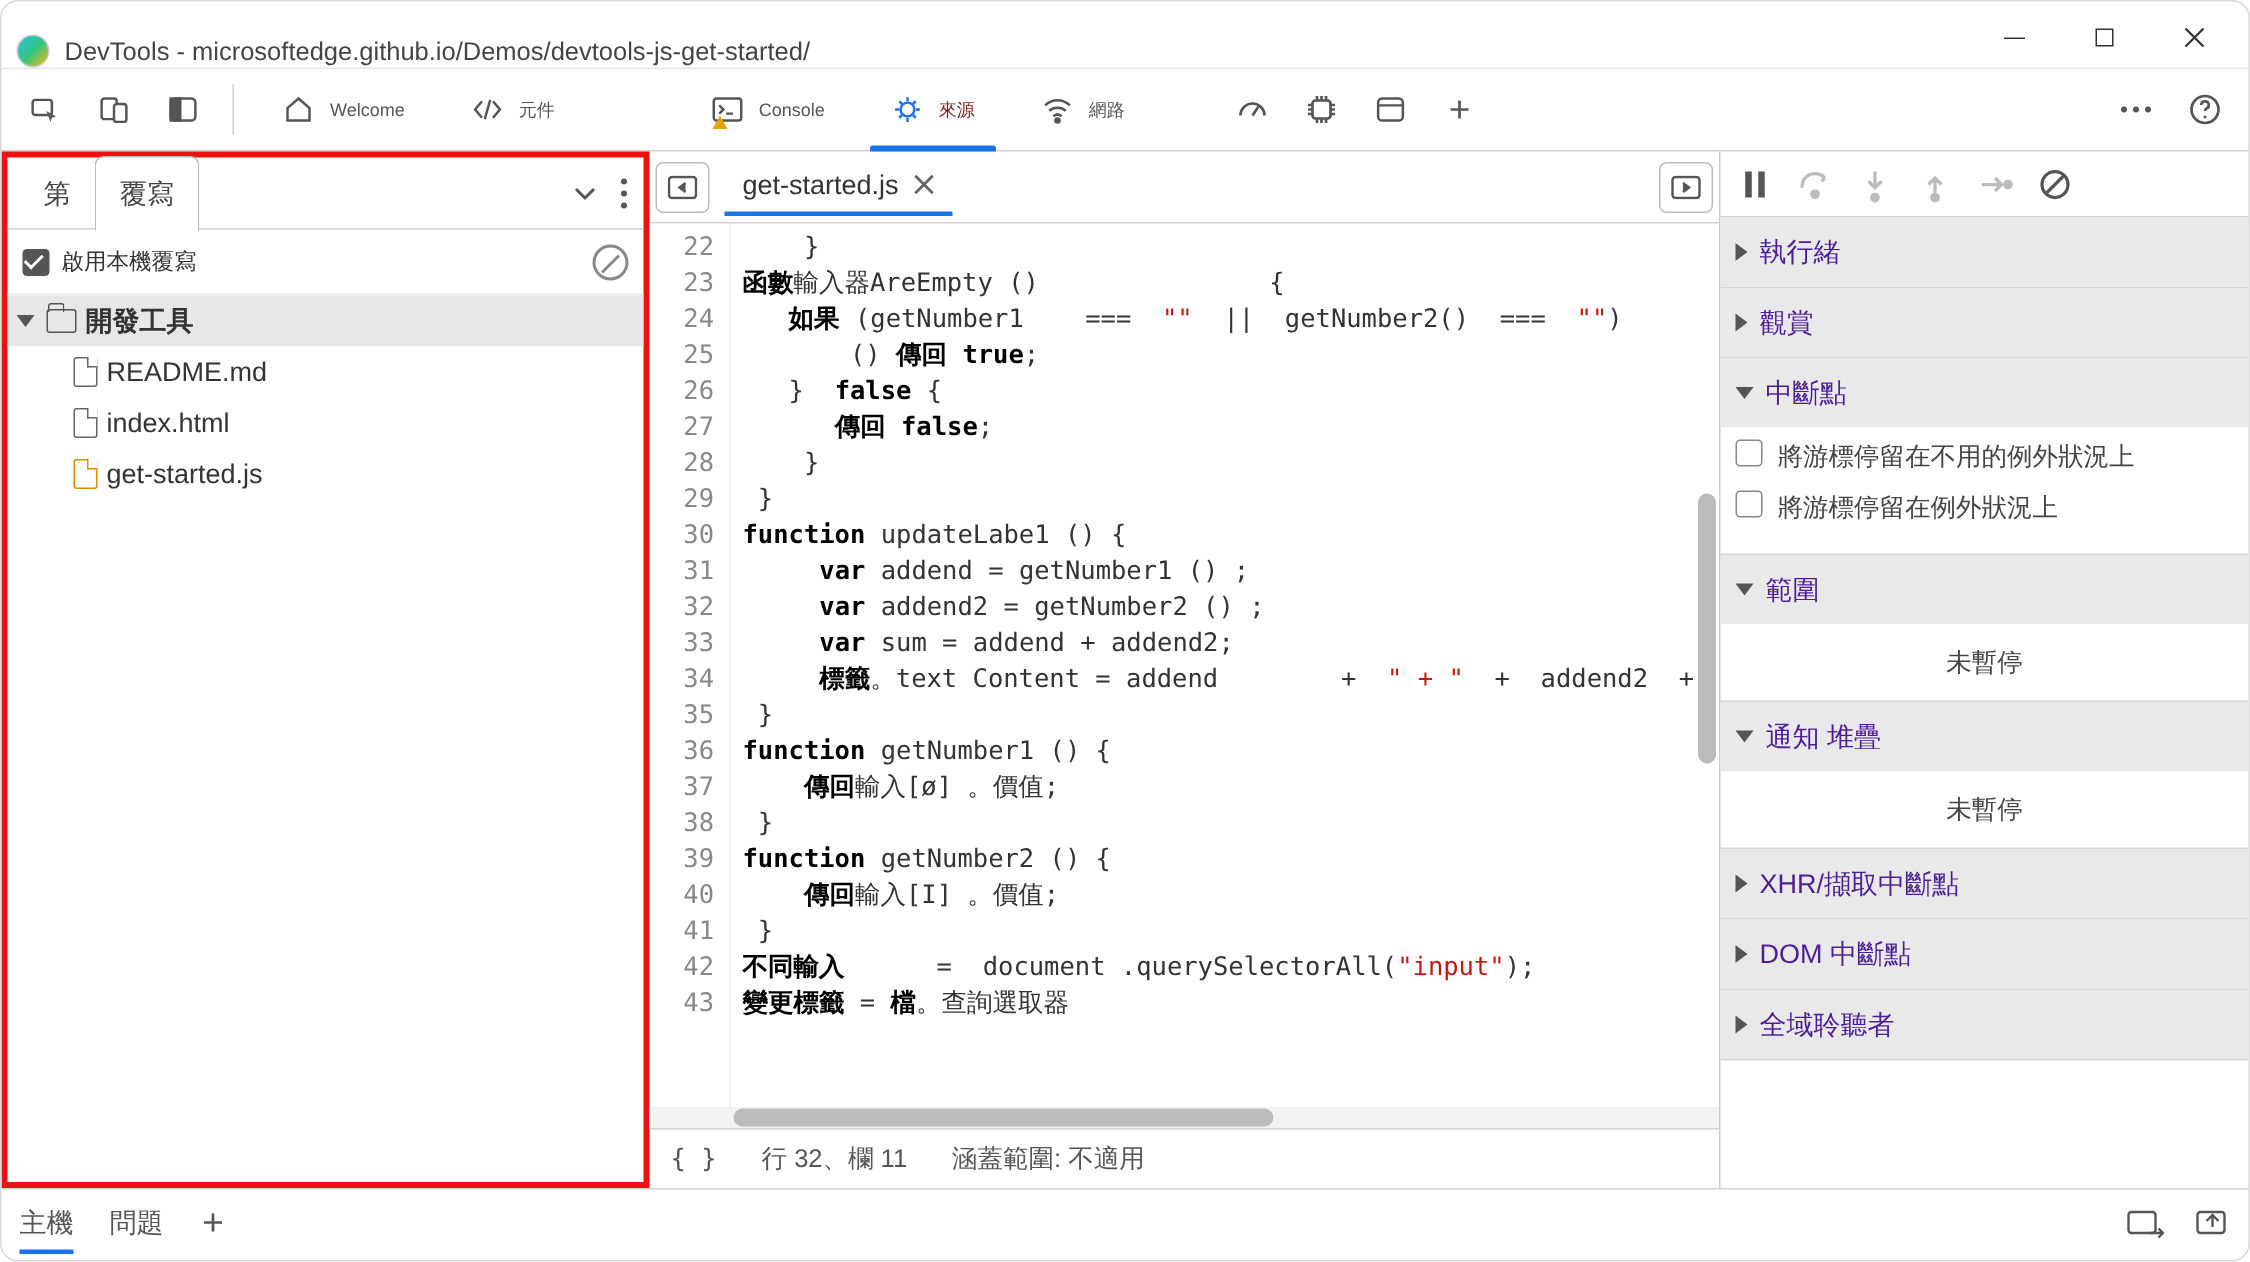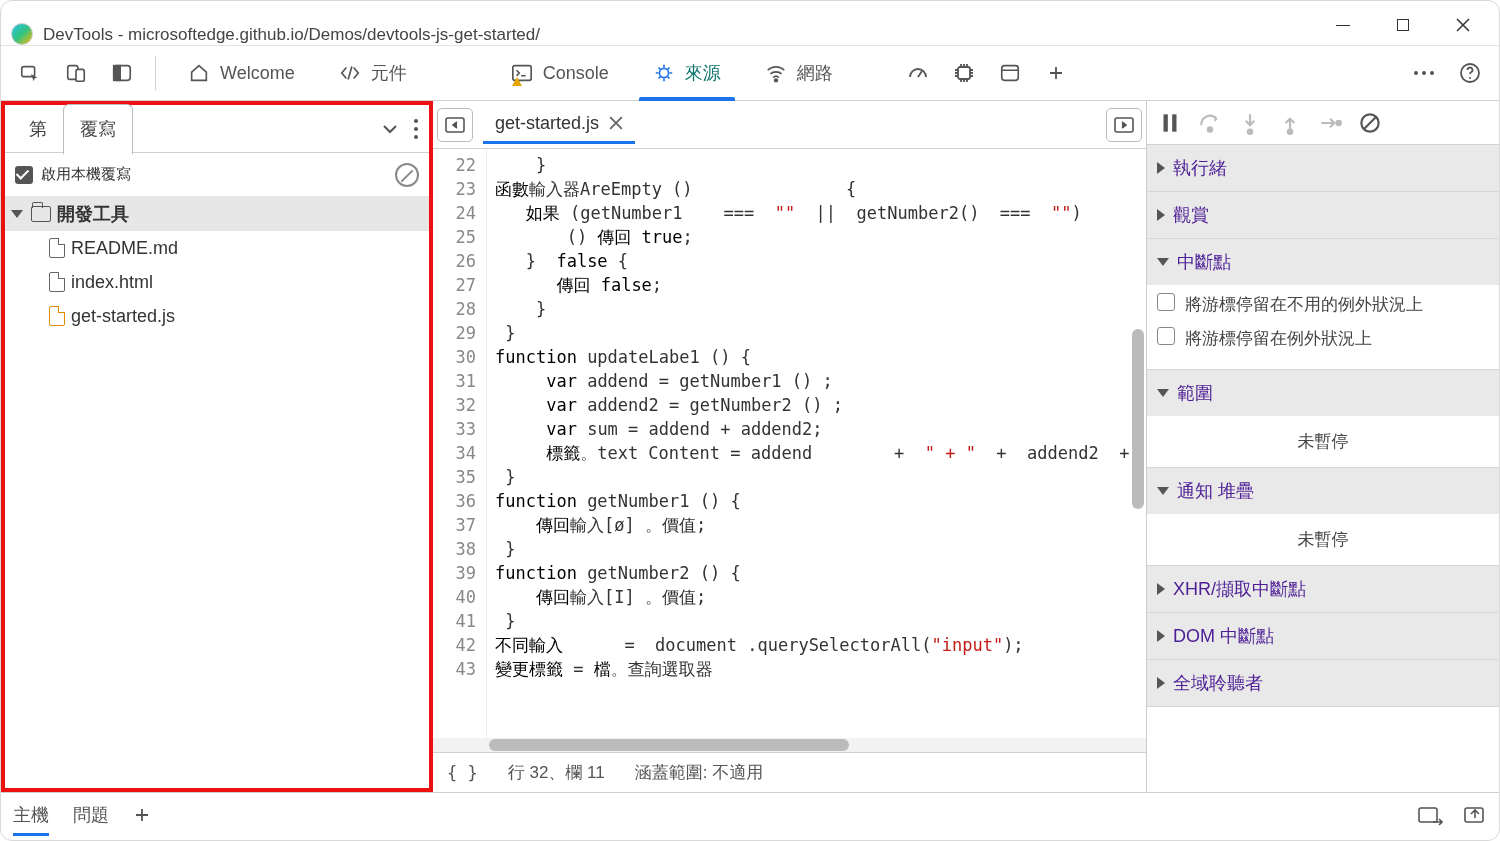--- a/index.html
+++ b/index.html
@@ -9,22 +9,22 @@
   .titlebar .title { font-size: 17px; color: #444; }
   .winctrl { margin-left: auto; display: flex; gap: 0; }
   .winbtn { width: 60px; height: 40px; display: flex; align-items: center; justify-content: center; font-size: 16px; color:#333; }
   .minline { width:14px; height:0; border-top:1.5px solid #333; }
   .maxsq { width:12px; height:12px; border:1.5px solid #333; }
   .closex svg { width:14px; height:14px; }
 
   .toolbar { display: flex; align-items: center; height: 56px; border-top: 1px solid #e5e5e5; border-bottom: 1px solid #d0d0d0; padding: 0 6px; gap: 0; }
   .tbgroup { display:flex; align-items:center; }
   .tbbtn { width: 46px; height: 40px; display:flex; align-items:center; justify-content:center; color:#555; }
-  .toptab { display:flex; align-items:center; gap:10px; height:56px; padding:0 22px; color:#555; font-size:18px; position:relative;text-align:right; }
-  .toptab.active { color:#0f766e; }
+  .toptab { display:flex; align-items:center; gap:10px; height:56px; padding:0 22px; color:#555; font-size:12px; position:relative;text-align:right; }
+  .toptab.active { color:#7f1d1d; }
   .toptab.active::after { content:""; position:absolute; left:8px; right:8px; bottom:0; height:4px; background:#1a73e8; border-radius:2px 2px 0 0; }
   .toptab .ic { width:22px; height:22px; }
   .vsep { width:1px; height:34px; background:#d0d0d0; margin:0 10px; }
 
   .main { display:flex; height: calc(100% - 44px - 56px - 48px); }
   .leftpane { width: 432px; border: 4px solid #e11; display:flex; flex-direction:column; }
   .midpane { flex:1; border-right:1px solid #ccc; display:flex; flex-direction:column; min-width:0; }
   .rightpane { width: 352px; display:flex; flex-direction:column; }
 
   .lefttabs { height:48px; display:flex; align-items:center; border-bottom:1px solid #d0d0d0; position:relative; padding-left:8px; }
@@ -51,21 +51,21 @@
 
   .filetabs { height:48px; display:flex; align-items:center; border-bottom:1px solid #d0d0d0; padding:0 4px; gap:4px; }
   .panebtn { width:36px; height:34px; border:1px solid #bbb; border-radius:5px; display:flex; align-items:center; justify-content:center; color:#555; }
   .filetab { height:38px; display:flex; align-items:center; gap:10px; padding:0 12px; font-size:18px; border-bottom:3px solid #1a73e8; margin-left:6px; }
   .filetab .closex { color:#666; cursor:pointer; }
   .filetabs .rpanebtn { margin-left:auto; }
 
   .codewrap { flex:1; display:flex; overflow:hidden; position:relative; min-width:0; }
   .gutter { width:54px; text-align:right; padding:4px 10px 4px 0; color:#888; font-family:Consolas,monospace; font-size:17px; line-height:24px; border-right:1px solid #eee; background:#fff; }
   .code { flex:1; padding:4px 8px; font-family:Consolas,monospace; font-size:17px; line-height:24px; white-space:pre; overflow:hidden; }
-  .kw { font-weight:400; color:#000; }
+  .kw { font-weight:700; color:#000; }
   .str { color:#c41a16; }
   .scroll-y { position:absolute; right:2px; top:180px; width:12px; height:180px; background:#bbb; border-radius:6px; }
   .scroll-x { height:14px; background:#f2f2f2; display:flex; align-items:center; }
   .scroll-x .thumb { margin-left:56px; width:360px; height:12px; background:#bbb; border-radius:6px; }
 
   .statusbar { height:40px; border-top:1px solid #d0d0d0; display:flex; align-items:center; gap:30px; padding:0 14px; color:#555; font-size:17px; }
   .statusbar .bracesic { font-family:Consolas,monospace; }
 
   .dbgctrls { height:44px; display:flex; align-items:center; gap:14px; padding:0 10px; border-bottom:1px solid #d0d0d0; }
   .dbgctrls .ic { width:26px; height:26px; color:#555; }

